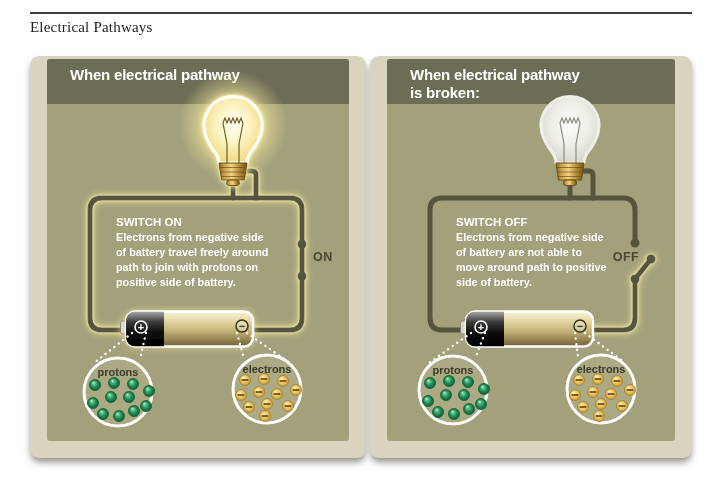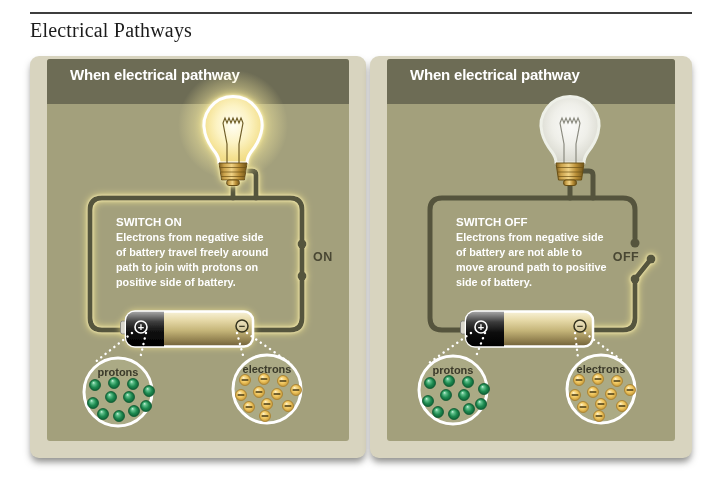--- a/index.html
+++ b/index.html
@@ -1,20 +1,20 @@
 <!DOCTYPE html>
 <html><head>
 <meta charset="utf-8">
 <style>
   html,body{margin:0;padding:0;background:#ffffff;}
   body{width:720px;height:481px;font-family:"Liberation Sans",sans-serif;}
   .page{position:relative;width:720px;height:481px;overflow:hidden;}
   .title-rule{position:absolute;left:30px;top:12px;width:662px;height:2px;background:#3d3d3d;}
   .page-title{position:absolute;left:30px;top:19px;margin:0;font-family:"Liberation Serif",serif;
-    font-weight:normal;font-size:20px;color:#1c1c1c;letter-spacing:.2px;text-align:center;}
+    font-weight:normal;font-size:15px;color:#1c1c1c;letter-spacing:.2px;text-align:center;}
   .figure{position:absolute;left:30px;top:56px;width:662px;height:402px;display:flex;gap:4px;}
   .card{background:#d8d4bf;border-radius:9px;box-sizing:border-box;height:402px;
     padding:3px 17px 17px 17px;box-shadow:0 5px 7px -1px rgba(50,50,45,.55);}
   .card-left{width:336px;}
   .card-right{width:322px;}
   .panel{position:relative;height:382px;background:#a3a07c;border-radius:3px;overflow:hidden;}
   .panel-header{height:45px;background:#6d6c55;color:#ffffff;font-weight:bold;font-size:15px;
     line-height:18px;padding:7px 0 0 23px;box-sizing:border-box;letter-spacing:-.2px;}
   .circuit{position:absolute;left:0;top:0;z-index:2;}
   svg text{font-family:"Liberation Sans",sans-serif;font-weight:bold;}
@@ -205,20 +205,21 @@
               </g>
           </g>
         </svg>
       </div>
     </section>
 
     <section class="card card-right">
       <div class="panel">
         <div class="panel-header">
           <div>When electrical pathway</div>
+          <div>is broken:</div>
         </div>
         <svg class="circuit" width="288" height="382" viewBox="0 0 288 382">
 
           <g stroke="#55543d" stroke-width="5" fill="none" stroke-linecap="round" stroke-linejoin="round">
             <path d="M 185,271 H 55 Q 43,271 43,259 V 151 Q 43,139 55,139 H 236 Q 248,139 248,151 V 179"></path>
             <circle cx="248" cy="184" r="4.5" fill="#55543d" stroke="none"></circle>
             <path d="M 183,127 V 139"></path>
             <path d="M 196,112 H 202 Q 206,112 206,116 V 139"></path>
           </g>
 

